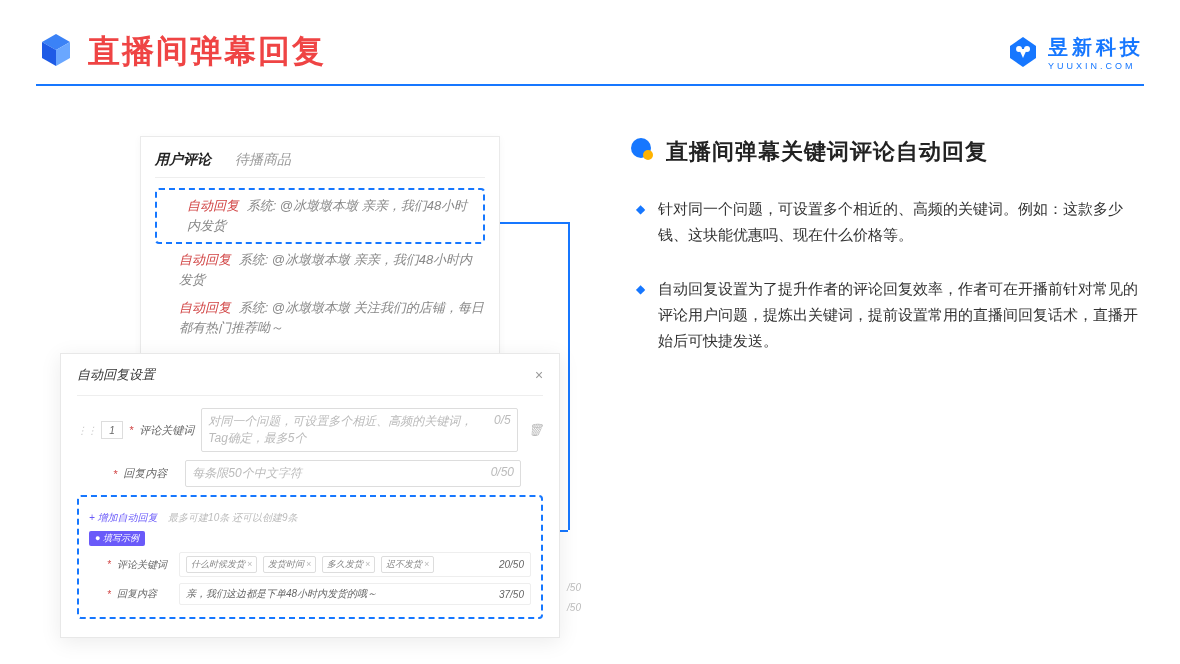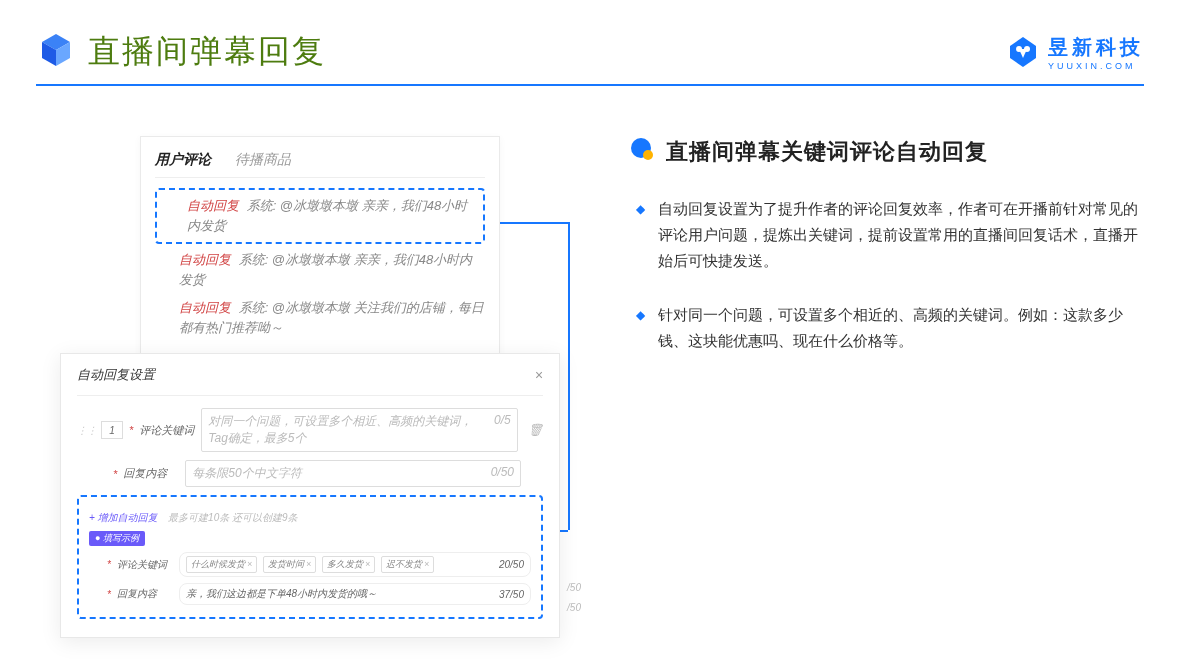--- a/index.html
+++ b/index.html
@@ -2,21 +2,21 @@
 <html><head>
 <meta charset="utf-8">
 <style>
   * { margin: 0; padding: 0; box-sizing: border-box; font-family: "Microsoft YaHei", "PingFang SC", sans-serif; }
   body { width: 1180px; height: 664px; background: #fff; position: relative; overflow: hidden; }
 
   
   .header { display: flex; align-items: center; justify-content: space-between; padding: 30px 36px 0 36px; }
   .header-left { display: flex; align-items: center; }
   .cube-icon { margin-right: 12px; }
-  .page-title { font-size: 32px; font-weight: 400; color: #4d7c0f; letter-spacing: 2px; }
+  .page-title { font-size: 32px; font-weight: 700; color: #ef4444; letter-spacing: 2px; }
   .brand { display: flex; align-items: center; }
   .brand-text { margin-left: 8px; }
   .brand-cn { font-size: 20px; font-weight: 700; color: #1677ff; letter-spacing: 4px; }
   .brand-en { font-size: 9px; color: #1677ff; letter-spacing: 3px; }
   .hr { height: 2px; background: #1677ff; margin: 10px 36px 0 36px; }
 
   
   .main { display: flex; padding: 50px 40px 0 60px; }
   .left-col { width: 520px; position: relative; margin-right: 48px; font-style: italic; }
   .right-col { flex: 1; }
@@ -48,21 +48,21 @@
   .input-box .count { color:#bbb; }
   .trash-icon { color:#bbb; font-size:12px; margin-left:4px; }
 
   .highlight-box-2 { border:2px dashed #1677ff; border-radius:4px; padding:10px 10px 6px 10px; margin-top:8px; position:relative; }
   .add-link { color:#6a5af9; font-size:10px; margin-right:6px; }
   .add-hint { color:#bbb; font-size:10px; }
   .example-badge { background:#6a5af9; color:#fff; font-size:9px; padding:1px 6px; border-radius:2px; display:inline-block; margin:6px 0; }
   .tag { border:1px solid #ddd; border-radius:2px; font-size:9px; color:#888; padding:1px 4px; margin-right:3px; display:inline-block; }
   .tag .x { margin-left:2px; color:#bbb; }
   .example-row { display:flex; align-items:center; gap:6px; font-size:10px; color:#666; margin-bottom:6px; }
-  .example-input { flex:1; border:1px solid #eee; border-radius:8px; padding:3px 6px; display:flex; align-items:center; justify-content:space-between; }
+  .example-input { flex:1; border:1px solid #eee; border-radius:2px; padding:3px 6px; display:flex; align-items:center; justify-content:space-between; }
   .side-count { position:absolute; right:-40px; bottom:24px; color:#bbb; font-size:10px; }
   .side-count2 { position:absolute; right:-40px; bottom:4px; color:#bbb; font-size:10px; }
 
   
   .rc-head { display:flex; align-items:center; margin-bottom:28px; }
   .rc-icon { margin-right:10px; }
   .rc-title { font-size:22px; color:#222; font-weight:700; letter-spacing:1px; }
   .bullet-list { list-style:none; padding-left:14px; }
   .bullet-list li { position:relative; font-size:15px; color:#333; line-height:26px; margin-bottom:28px; padding-left:16px; }
   .bullet-list li::before { content:"◆"; position:absolute; left:-6px; top:0; color:#1677ff; font-size:12px; }
@@ -194,17 +194,17 @@
     <div class="rc-head">
       <span class="rc-icon">
         <svg width="28" height="28" viewBox="0 0 28 28">
           <circle cx="13" cy="12" r="10" fill="#1677ff"></circle>
           <circle cx="20" cy="19" r="5" fill="#ffb300"></circle>
         </svg>
       </span>
       <span class="rc-title">直播间弹幕关键词评论自动回复</span>
     </div>
     <ul class="bullet-list">
+      <li>针对同一个问题，可设置多个相近的、高频的关键词。例如：这款多少钱、这块能优惠吗、现在什么价格等。</li>
       <li>自动回复设置为了提升作者的评论回复效率，作者可在开播前针对常见的评论用户问题，提炼出关键词，提前设置常用的直播间回复话术，直播开始后可快捷发送。</li>
-      <li>针对同一个问题，可设置多个相近的、高频的关键词。例如：这款多少钱、这块能优惠吗、现在什么价格等。</li>
     </ul>
   </div>
 </div>
 
 </body></html>

